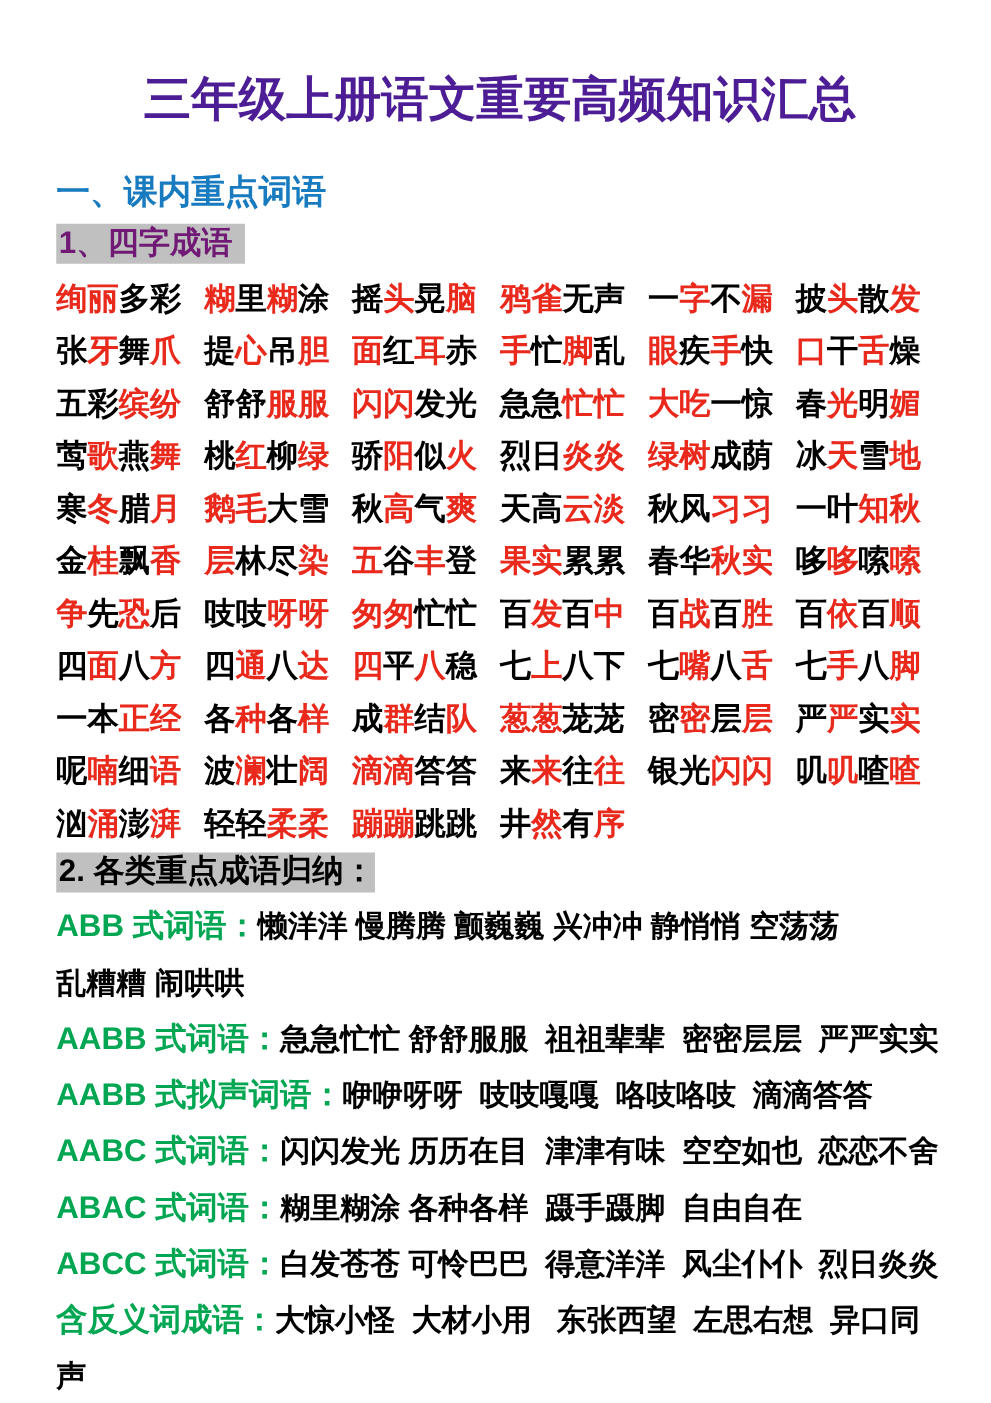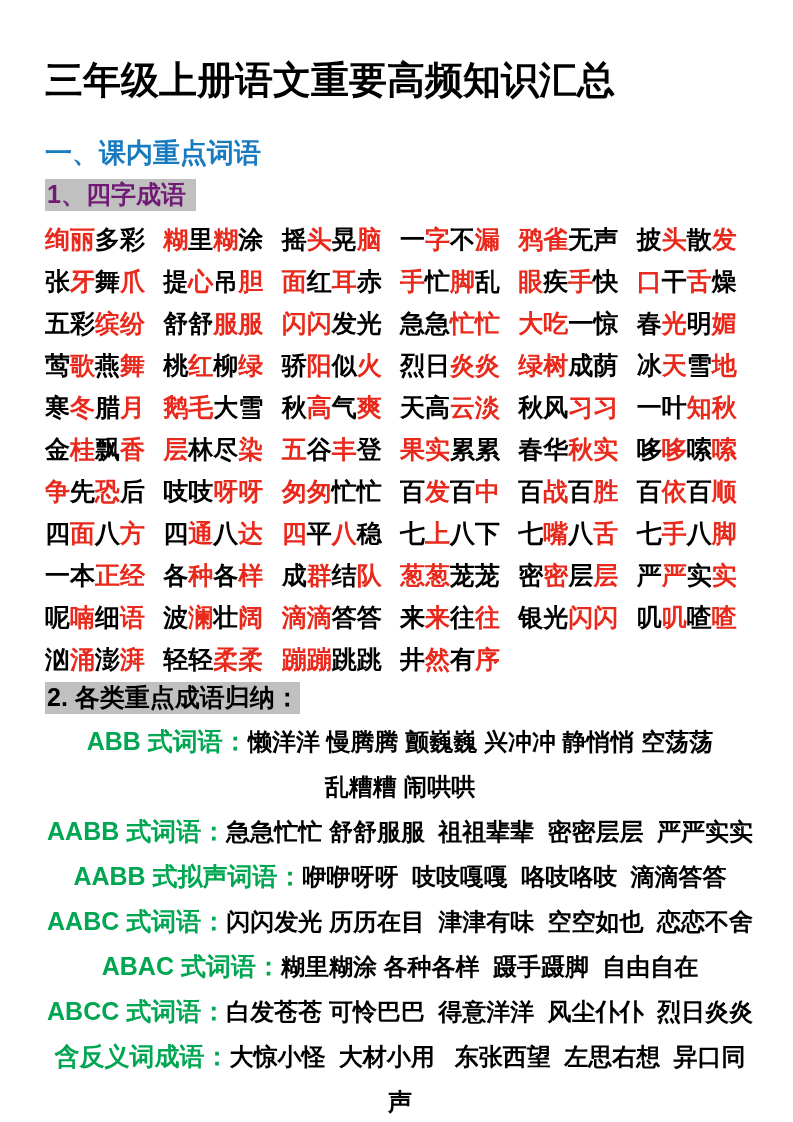--- a/index.html
+++ b/index.html
@@ -15,24 +15,24 @@
     color: #000;
   }
   .page {
     box-sizing: border-box;
     width: 793px; height: 1122px;
     padding: 56px 38px 0 45px;
     overflow: hidden;
     background: #fff;
   }
   .title {
-    text-align: left;
+    text-align: center;
     font-size: 38px;
     font-weight: 900;
-    color: #000000;
+    color: #4c1d95;
     line-height: 48px;
   }
   .blue-heading {
     margin-top: 32px;
     font-size: 27px;
     font-weight: 800;
     color: var(--blue);
     line-height: 34px;
   }
   .sub-heading {
@@ -66,21 +66,20 @@
     font-size: 25px;
     font-weight: 800;
     color: #000;
     line-height: 31px;
     padding: 0 0 1px 2px;
   }
   .pattern-lines { margin-top: 5px; }
   .pattern-line {
     font-size: 24px;
     line-height: 45px;
-    text-align: center;
   }
   .plabel {
     color: var(--green);
     font-weight: 800;
     font-size: 25px;
   }
   .pwords {
     color: #000;
     font-weight: 700;
     white-space: pre-wrap;
@@ -95,22 +94,22 @@
   <div class="blue-heading">一、课内重点词语</div>
 
   <div>
     <span class="sub-heading">1、四字成语</span>
   </div>
 
   <div class="idiom-grid">
       <div class="idiom"><span class="red">绚丽</span><span class="blk">多彩</span></div>
       <div class="idiom"><span class="red">糊</span><span class="blk">里</span><span class="red">糊</span><span class="blk">涂</span></div>
       <div class="idiom"><span class="blk">摇</span><span class="red">头</span><span class="blk">晃</span><span class="red">脑</span></div>
+      <div class="idiom"><span class="red">鸦雀</span><span class="blk">无声</span></div>
       <div class="idiom"><span class="blk">一</span><span class="red">字</span><span class="blk">不</span><span class="red">漏</span></div>
-      <div class="idiom"><span class="red">鸦雀</span><span class="blk">无声</span></div>
       <div class="idiom"><span class="blk">披</span><span class="red">头</span><span class="blk">散</span><span class="red">发</span></div>
       <div class="idiom"><span class="blk">张</span><span class="red">牙</span><span class="blk">舞</span><span class="red">爪</span></div>
       <div class="idiom"><span class="blk">提</span><span class="red">心</span><span class="blk">吊</span><span class="red">胆</span></div>
       <div class="idiom"><span class="red">面</span><span class="blk">红</span><span class="red">耳</span><span class="blk">赤</span></div>
       <div class="idiom"><span class="red">手</span><span class="blk">忙</span><span class="red">脚</span><span class="blk">乱</span></div>
       <div class="idiom"><span class="red">眼</span><span class="blk">疾</span><span class="red">手</span><span class="blk">快</span></div>
       <div class="idiom"><span class="red">口</span><span class="blk">干</span><span class="red">舌</span><span class="blk">燥</span></div>
       <div class="idiom"><span class="blk">五彩</span><span class="red">缤纷</span></div>
       <div class="idiom"><span class="blk">舒舒</span><span class="red">服服</span></div>
       <div class="idiom"><span class="red">闪闪</span><span class="blk">发光</span></div>

